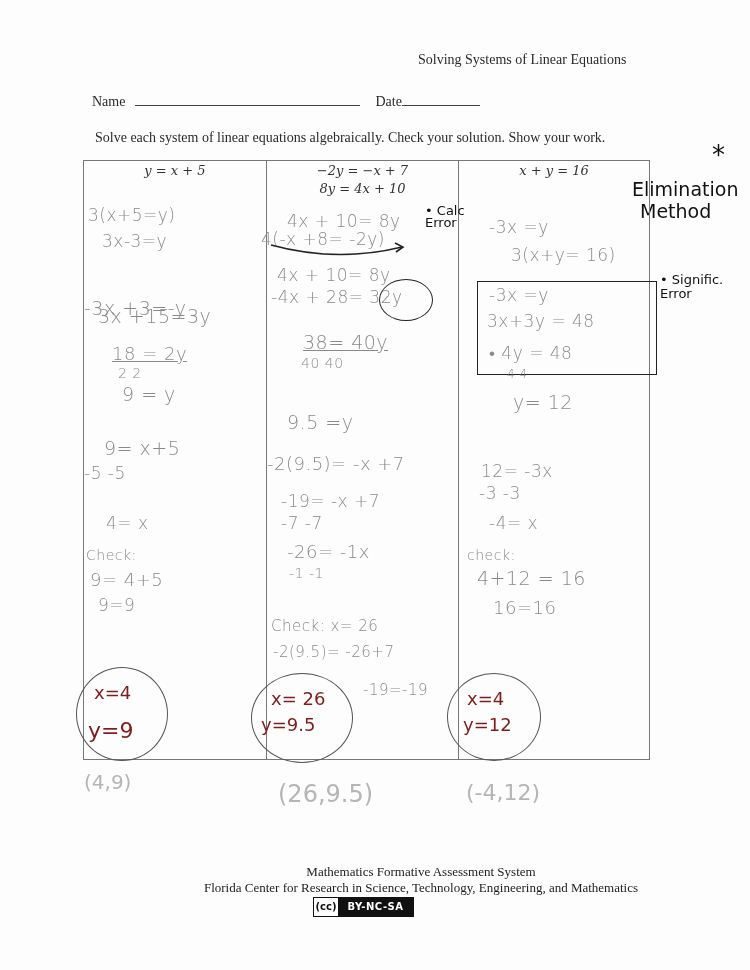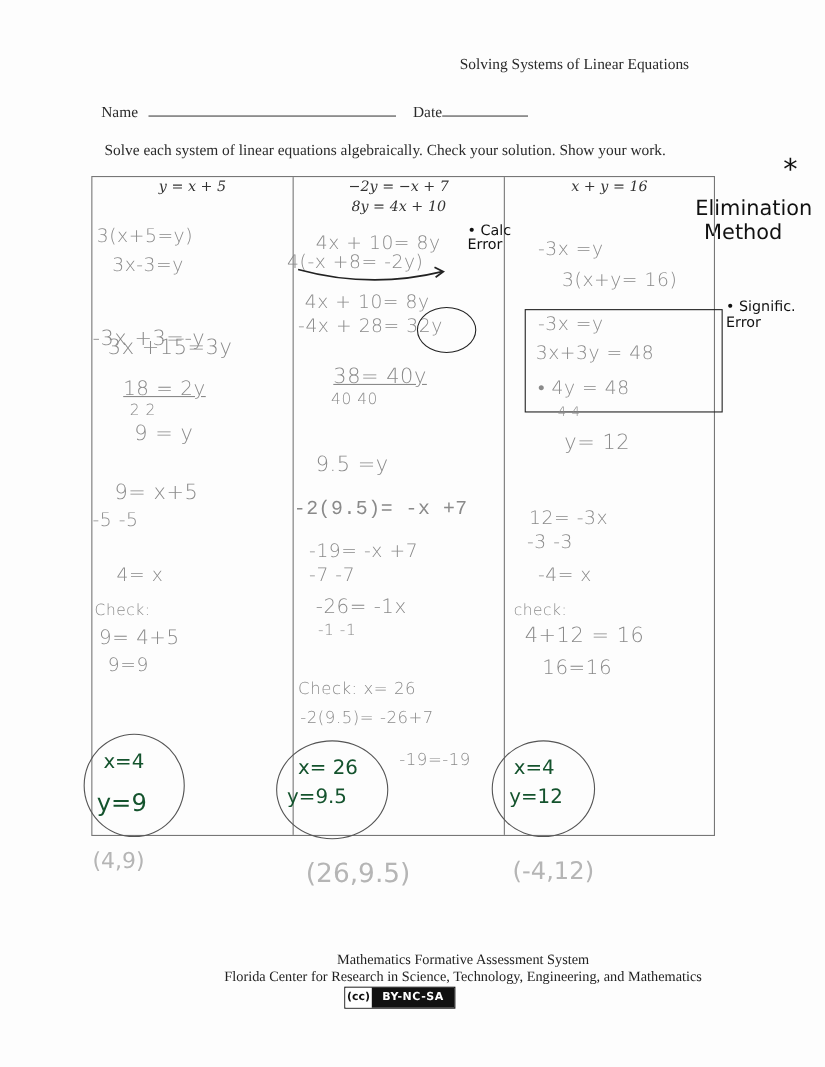--- a/index.html
+++ b/index.html
@@ -15,21 +15,21 @@
   .instr { top:130px; left:95px; font-size:14px; }
   .table { position:absolute; left:83px; top:160px; width:567px; height:600px;
            border:1.3px solid #777; box-sizing:border-box; display:flex; }
   .col { position:relative; height:100%; box-sizing:border-box; }
   .col1 { width:183px; border-right:1.3px solid #777; }
   .col2 { width:192px; border-right:1.3px solid #777; }
   .col3 { flex:1; }
   .eq { text-align:center; font-family:"DejaVu Serif", serif; font-style:italic; font-size:13px; line-height:16px; margin-top:2px; color:#333; }
   .line { position:absolute; font-size:17px; white-space:nowrap; }
   .answer { position:absolute; border:1.3px solid #555; border-radius:50%; }
-  .ans-text { position:absolute; font-size:18px; color:#14532d; font-family:"DejaVu Sans", sans-serif; white-space:nowrap; line-height:28px; }
+  .ans-text { position:absolute; font-size:18px; color:#7f1d1d; font-family:"DejaVu Sans", sans-serif; white-space:nowrap; line-height:28px; }
   .note { position:absolute; font-family:"DejaVu Sans", sans-serif; color:#111; white-space:nowrap; }
   .boxed { position:absolute; border:1.6px solid #222; }
   .circ32 { position:absolute; border:1.6px solid #222; border-radius:50%; }
   .below { position:absolute; font-size:20px; color:#b5b5b5; font-family:"DejaVu Sans", sans-serif; white-space:nowrap; }
   .footer { position:absolute; left:0; width:750px; text-align:center; font-size:13px; color:#222;margin-left:46px; }
   .cc { position:absolute; left:313px; top:897px; width:99px; height:18px; border:1.5px solid #111; display:flex; font-family:"DejaVu Sans", sans-serif; font-size:10px; }
   .cc-l { width:24px; text-align:center; line-height:17px; background:#fff; color:#111; font-weight:bold; }
   .cc-r { flex:1; background:#111; color:#fff; text-align:center; line-height:17px; font-weight:bold; letter-spacing:0.5px; }
   .arrow { position:absolute; }
 </style>
@@ -80,21 +80,21 @@
     <svg class="arrow" style="left:0px;top:80px;" width="145" height="24">
       <path d="M4 4 Q70 22 135 6" stroke="#222" stroke-width="1.6" fill="none"></path>
       <path d="M128 2 L136 6 L129 11" stroke="#222" stroke-width="1.6" fill="none"></path>
     </svg>
     <div class="line hw" style="left:10px;top:104px;">4x + 10= 8y</div>
     <div class="line hw" style="left:4px;top:126px;">-4x + 28= 32y</div>
     <div class="circ32" style="left:112px;top:118px;width:52px;height:40px;"></div>
     <div class="line hw" style="left:36px;top:170px;font-size:19px;text-decoration:underline;">38= 40y</div>
     <div class="line hw" style="left:34px;top:194px;font-size:14px;">40     40</div>
     <div class="line hw" style="left:20px;top:250px;font-size:19px;">9.5 =y</div>
-    <div class="line hw" style="left:0px;top:292px;font-size:18px;font-family:Liberation Mono, monospace;">-2(9.5)= -x +7</div>
+    <div class="line hw" style="left:0px;top:292px;font-size:18px;">-2(9.5)= -x +7</div>
     <div class="line hw" style="left:14px;top:330px;">-19= -x +7</div>
     <div class="line hw" style="left:14px;top:352px;">-7        -7</div>
     <div class="line hw" style="left:20px;top:380px;font-size:18px;">-26= -1x</div>
     <div class="line hw" style="left:22px;top:404px;font-size:14px;">-1      -1</div>
     <div class="line hw" style="left:4px;top:456px;font-size:15px;">Check: x= 26</div>
     <div class="line hw" style="left:6px;top:482px;font-size:15px;">-2(9.5)= -26+7</div>
     <div class="line hw" style="left:96px;top:520px;font-size:15px;">-19=-19</div>
     <div class="answer" style="left:-16px;top:512px;width:100px;height:88px;"></div>
     <div class="ans-text" style="left:4px;top:524px;">x= 26</div>
     <div class="ans-text" style="left:-6px;top:550px;">y=9.5</div>

